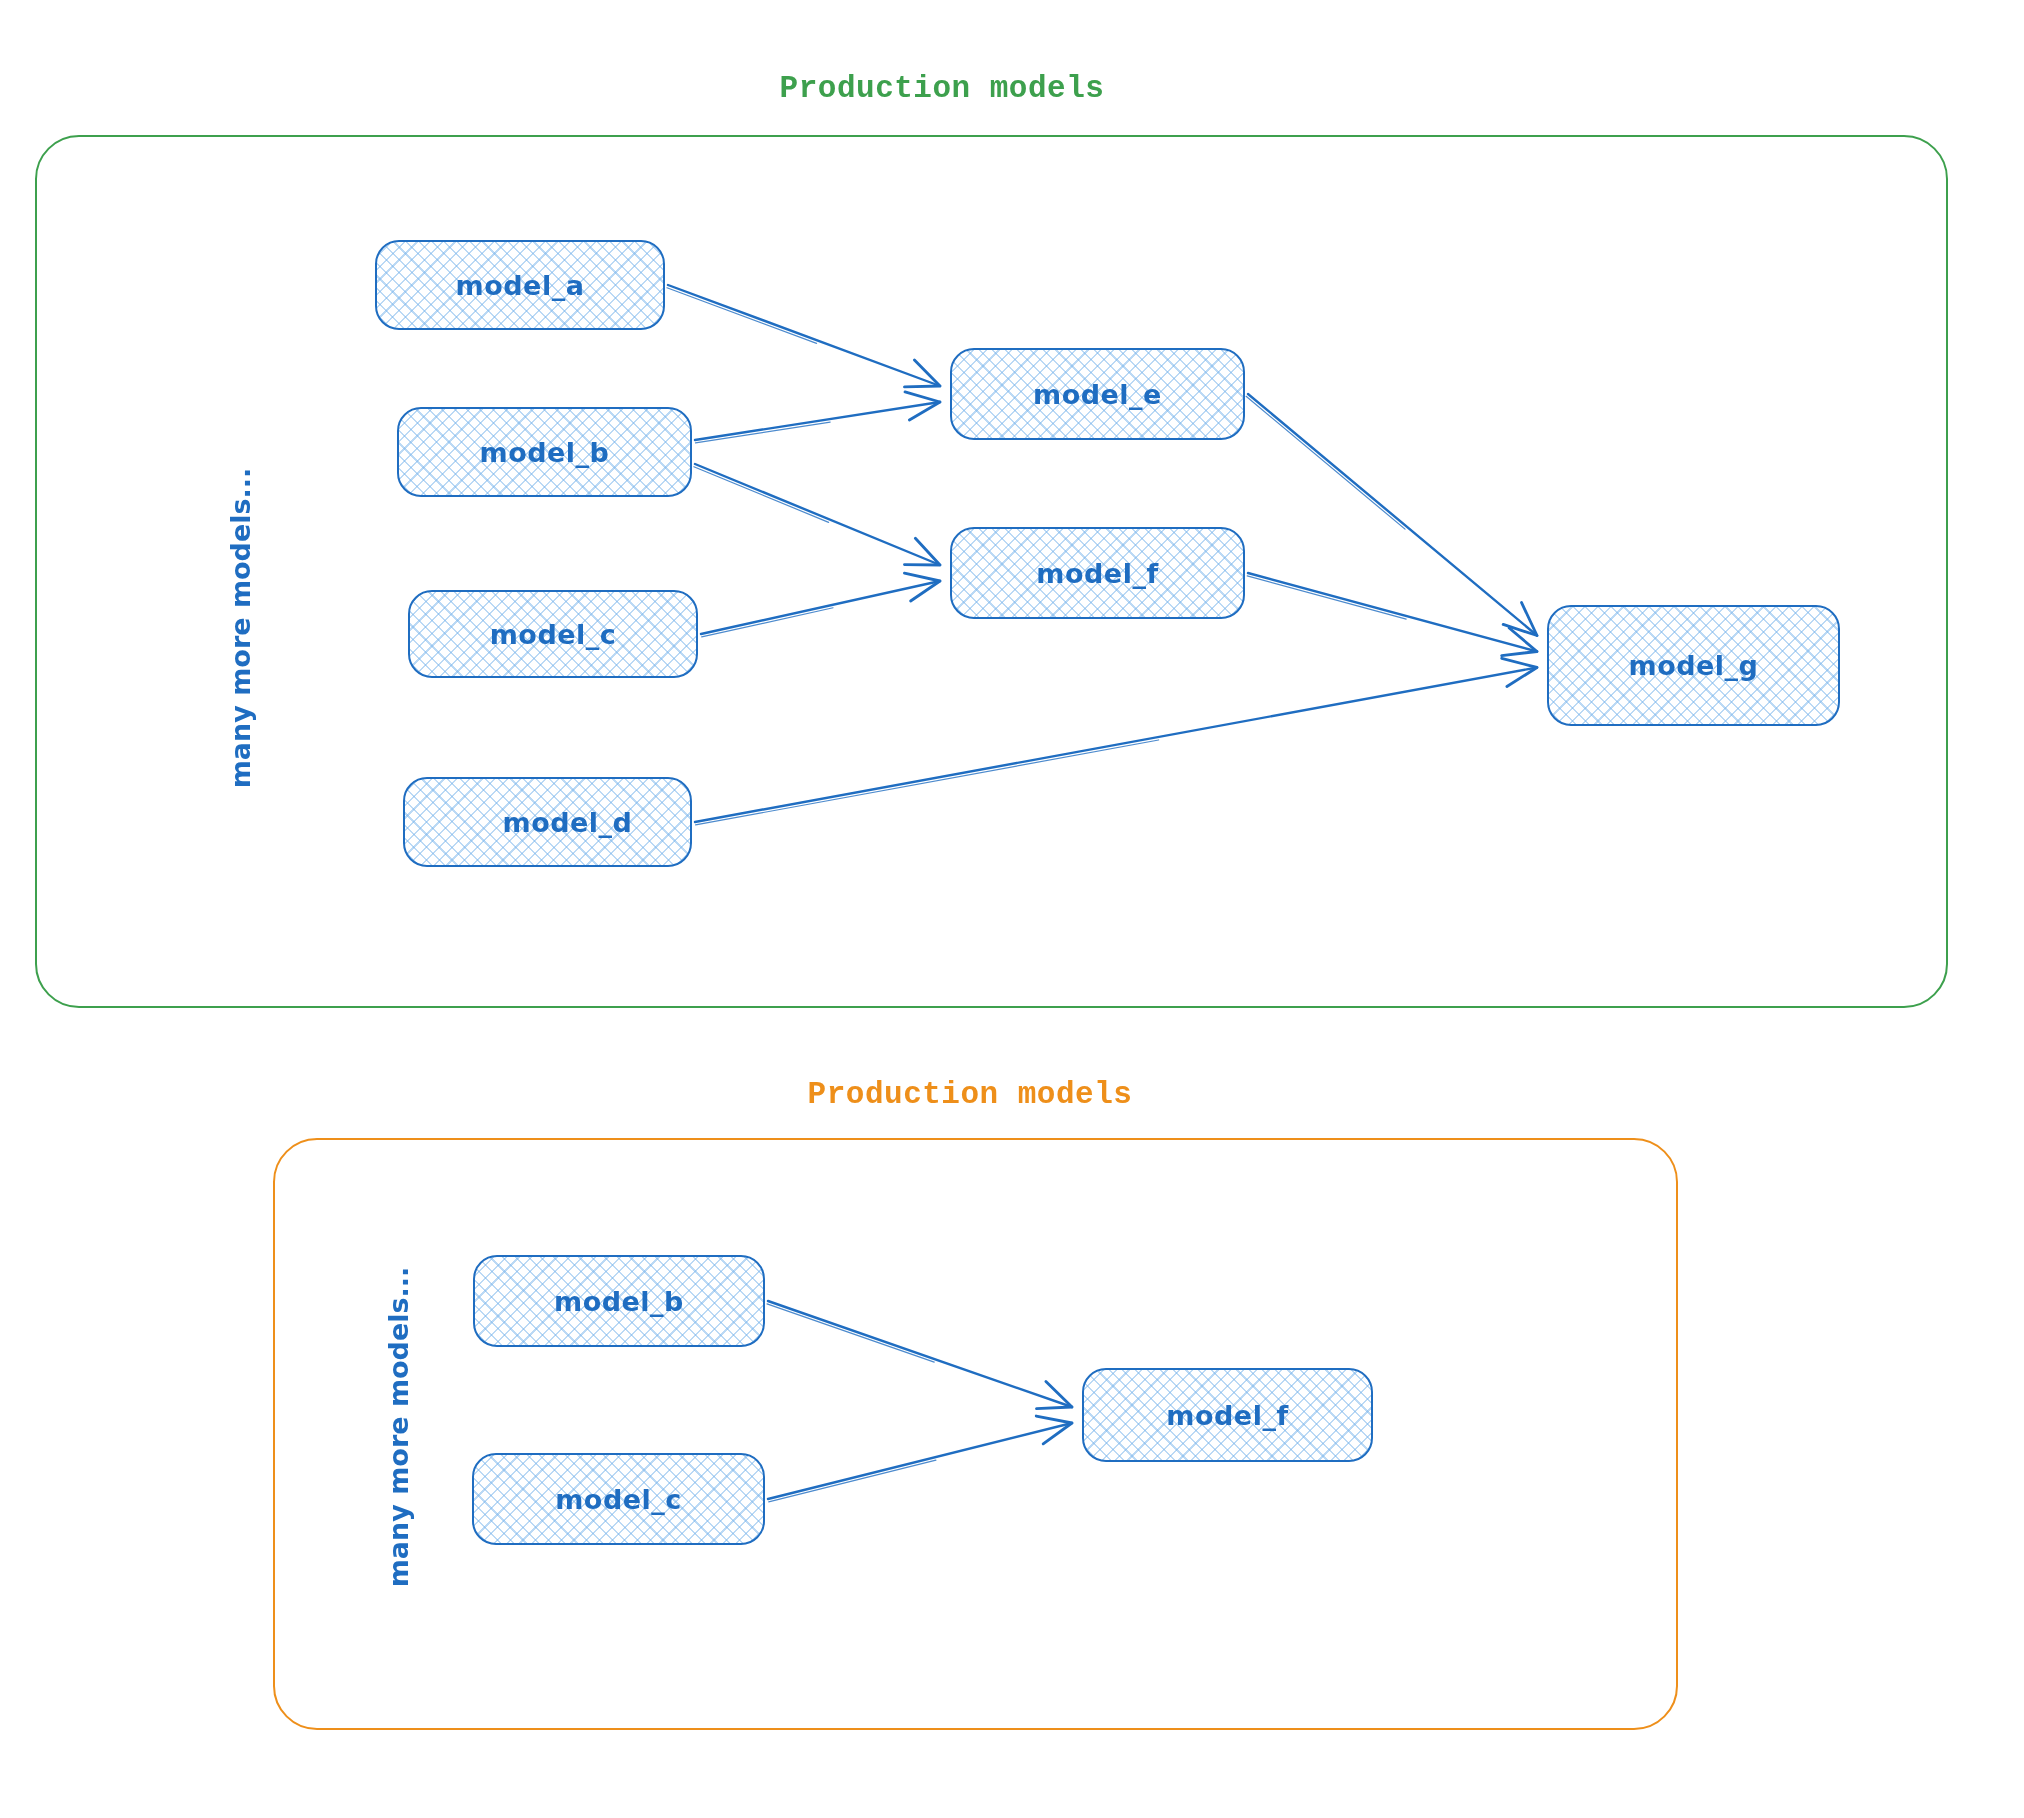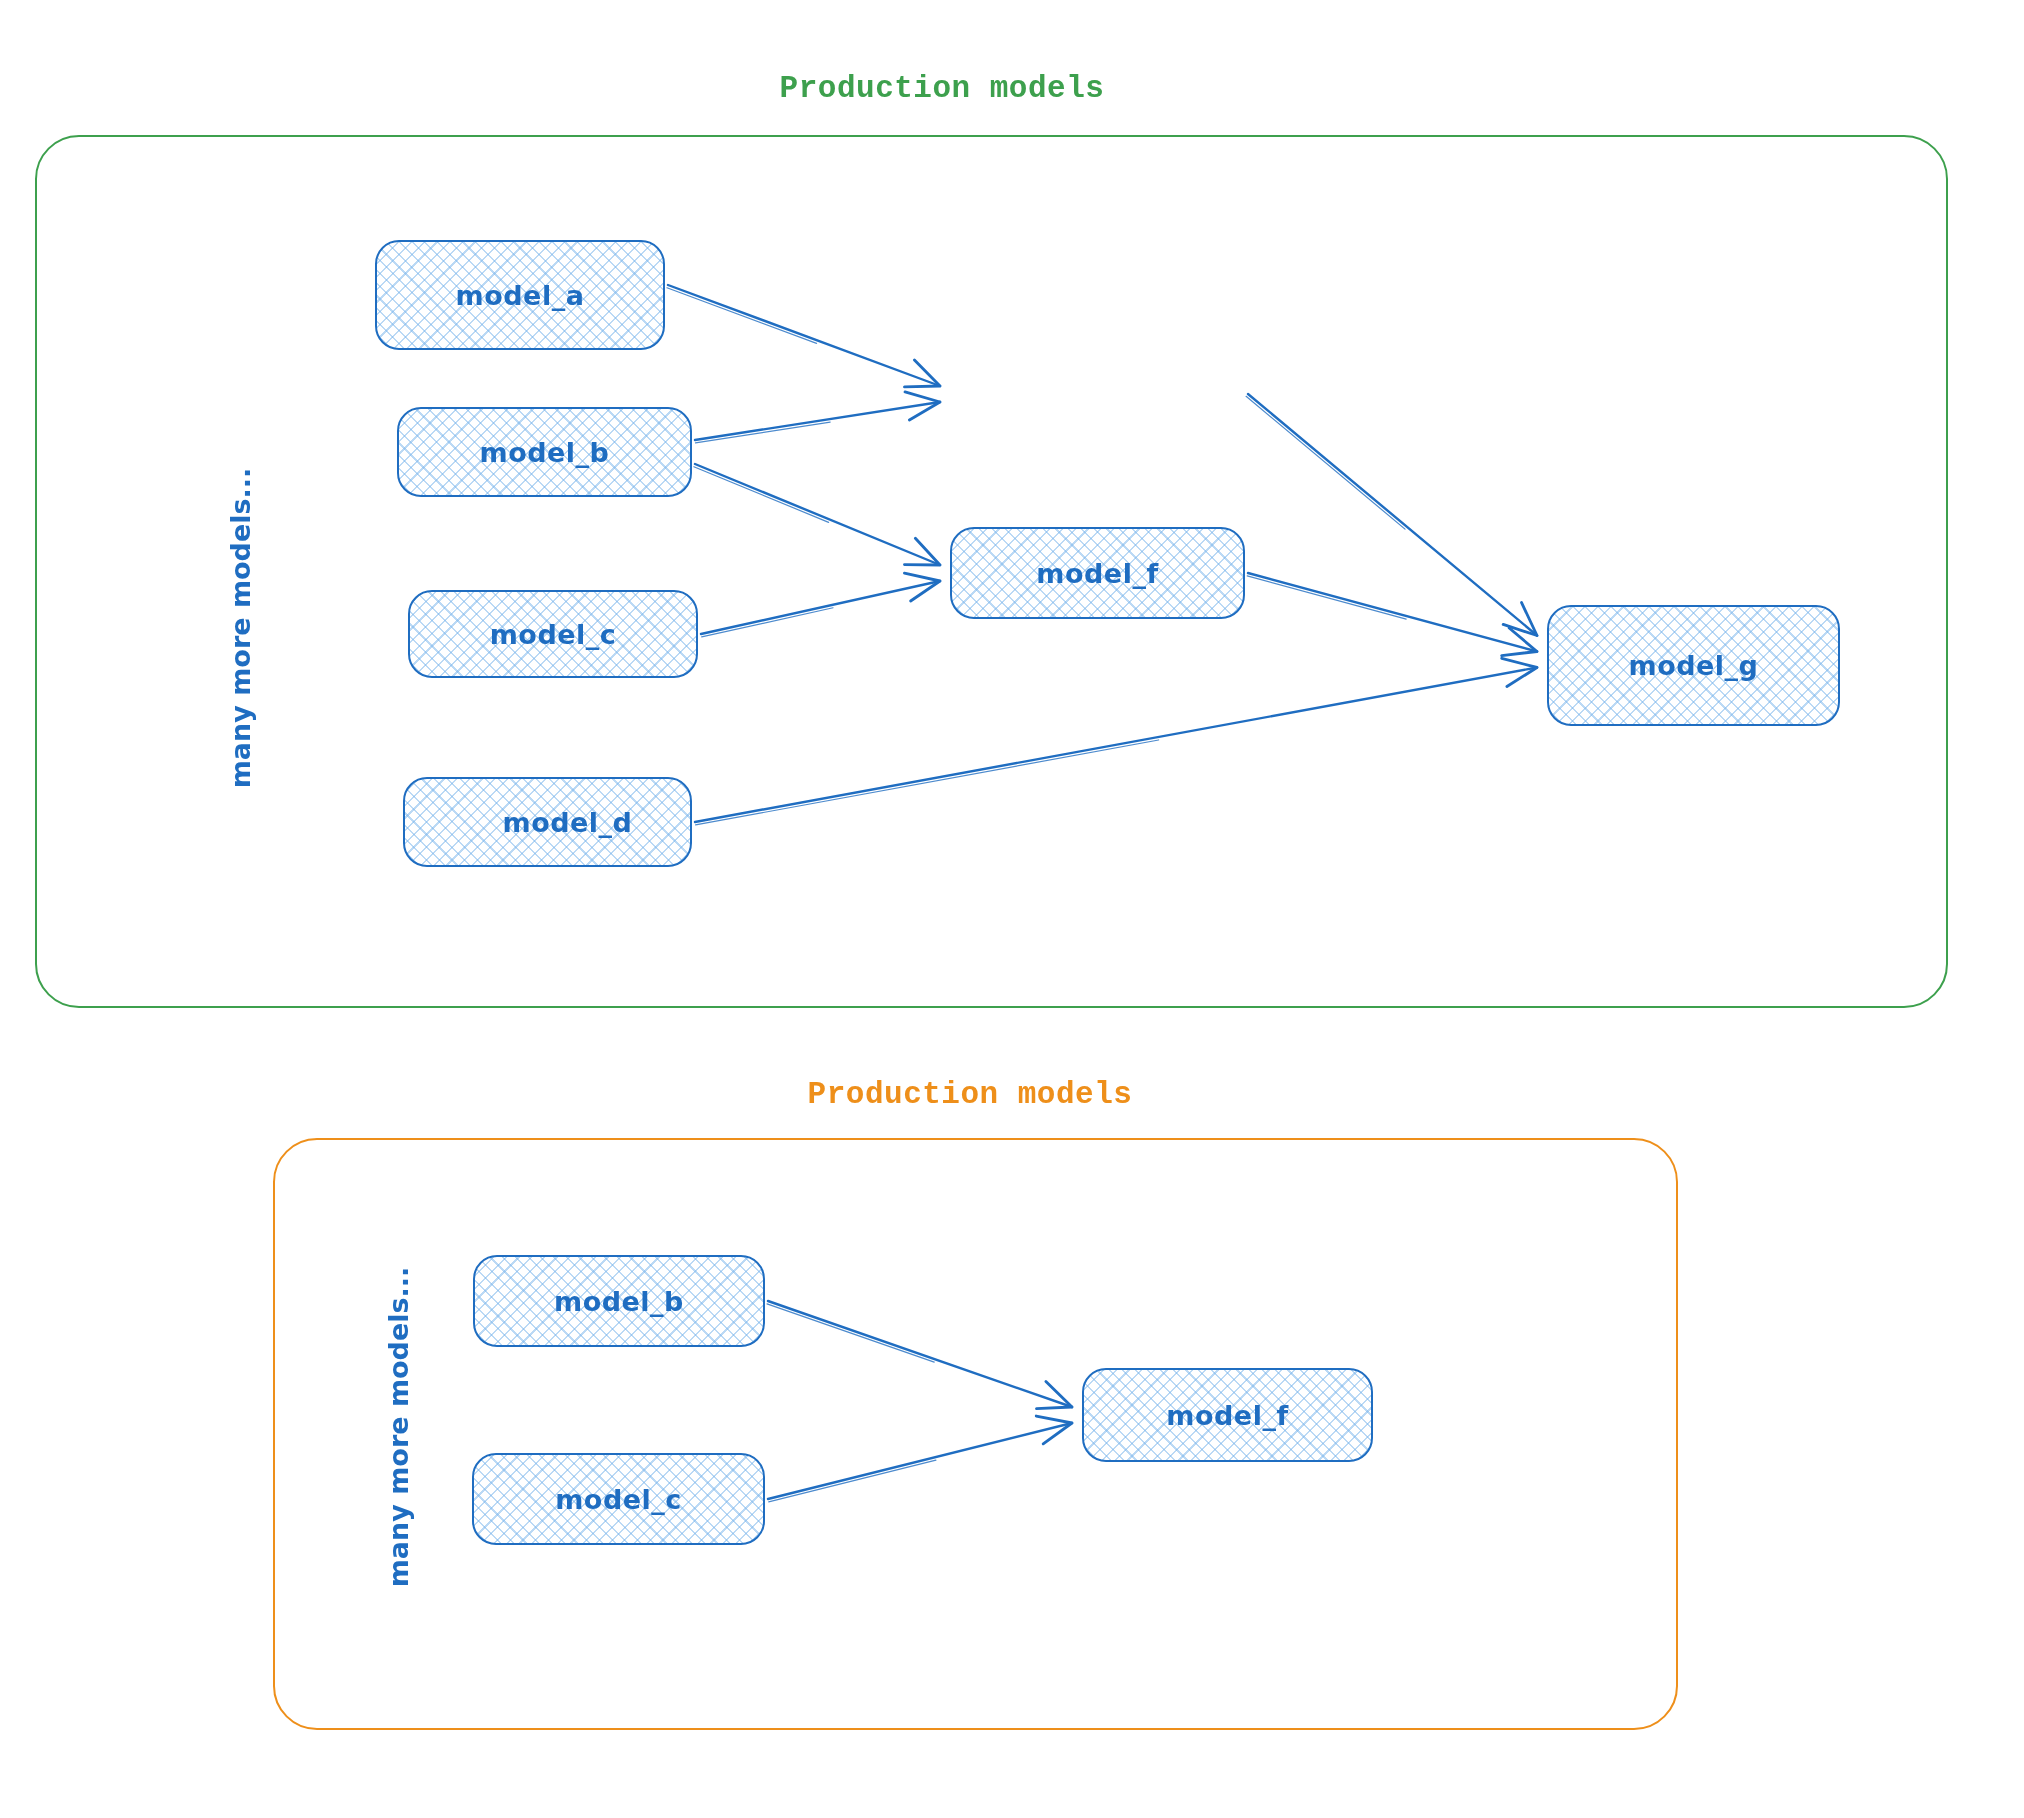--- a/index.html
+++ b/index.html
@@ -87,31 +87,34 @@
         <line x1="768" y1="1301" x2="1072" y2="1407" stroke="#1f6dc1" stroke-width="2.4" stroke-linecap="round" marker-end="url(#arrowhead)"></line>
         <line x1="767.0122699268862" y1="1303.8327353040245" x2="934.2122699268863" y2="1362.1327353040244" stroke="#1f6dc1" stroke-width="1.2" stroke-opacity="0.8" stroke-linecap="round"></line>
         <line x1="768" y1="1499" x2="1072" y2="1423" stroke="#1f6dc1" stroke-width="2.4" stroke-linecap="round" marker-end="url(#arrowhead)"></line>
         <line x1="768.727606875109" y1="1501.910427500436" x2="935.9276068751091" y2="1460.1104275004361" stroke="#1f6dc1" stroke-width="1.2" stroke-opacity="0.8" stroke-linecap="round"></line>
       </g>
   </svg>
 
 <div class="frame" style="left: 35px; top: 135px; width: 1913px; height: 873px; border-color: rgb(61, 160, 77); border-radius: 44px;"></div>
     <div class="section-title" style="left: 942px; top: 88px; color: rgb(61, 160, 77);">Production models</div>
     <div class="side-label" style="left: 240px; top: 628px; color: rgb(31, 109, 193);">many more models...</div>
-    <div class="node" style="left: 375px; top: 240px; width: 290px; height: 110px;">
+    <div class="node" style="left: 375px; top: 240px; width: 290px; height: 90px;">
       <span>model_a</span>
     </div>
     <div class="node" style="left: 397px; top: 407px; width: 295px; height: 90px;">
       <span>model_b</span>
     </div>
     <div class="node" style="left: 408px; top: 590px; width: 290px; height: 88px;">
       <span>model_c</span>
     </div>
     <div class="node" style="left: 403px; top: 777px; width: 289px; height: 90px; padding-left: 40px;">
       <span>model_d</span>
+    </div>
+    <div class="node" style="left: 950px; top: 348px; width: 295px; height: 92px;">
+      <span>model_e</span>
     </div>
     <div class="node" style="left: 950px; top: 527px; width: 295px; height: 92px;">
       <span>model_f</span>
     </div>
     <div class="node" style="left: 1547px; top: 605px; width: 293px; height: 121px;">
       <span>model_g</span>
     </div>
     <div class="frame" style="left: 273px; top: 1138px; width: 1405px; height: 592px; border-color: rgb(238, 143, 26); border-radius: 44px;"></div>
     <div class="section-title" style="left: 970px; top: 1094px; color: rgb(238, 143, 26);">Production models</div>
     <div class="side-label" style="left: 398px; top: 1427px; color: rgb(31, 109, 193);">many more models...</div>

